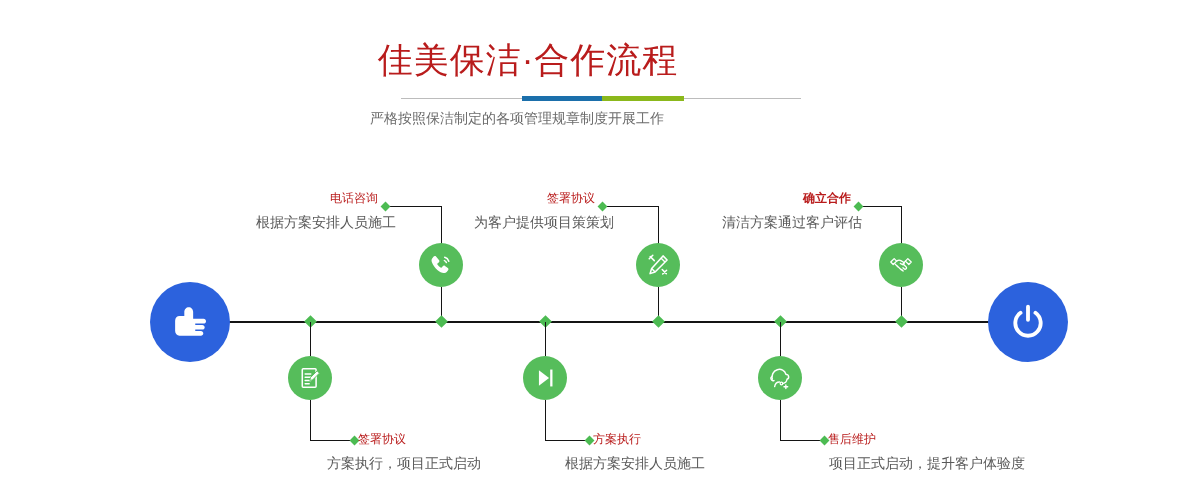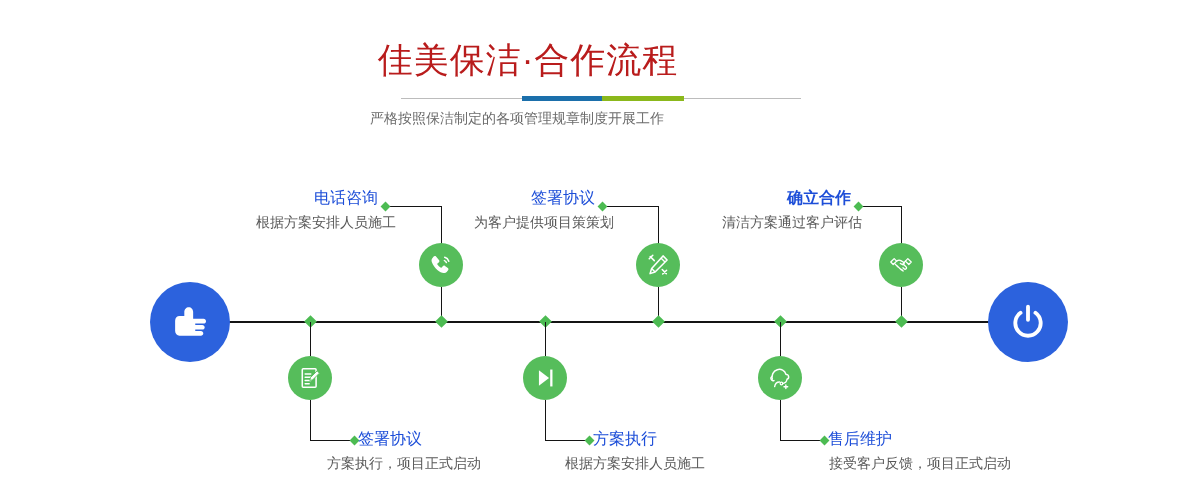--- a/index.html
+++ b/index.html
@@ -142,23 +142,23 @@
     transform: rotate(45deg);
   }
   .diamond.small {
     width: 7px;
     height: 7px;
   }
 
   
   .node-title {
     position: absolute;
-    font-size: 16px;
+    font-size: 12px;
     line-height: 22px;
-    color: #1d4ed8;
+    color: #b91c1c;
     white-space: nowrap;
   }
   .node-desc {
     position: absolute;
     font-size: 14px;
     line-height: 20px;
     color: #595959;
     white-space: nowrap;
   }
   .t-right { text-align: right; }
@@ -311,16 +311,16 @@
           <path d="M6.2 14.2 C5 14.8 4.6 16.4 5.3 17.8 C6 19.2 7.5 19.8 8.6 19.2" stroke="#ffffff" stroke-width="1.8" fill="none" stroke-linecap="round"></path>
           <path d="M23.6 11.8 C24.8 11.3 26.1 12.2 26.5 13.8 C26.9 15.4 26.2 16.9 25 17.3" stroke="#ffffff" stroke-width="1.8" fill="none" stroke-linecap="round"></path>
           <path d="M24.6 17.8 C24.2 20.4 22 22.4 19.4 22.8" stroke="#ffffff" stroke-width="1.6" fill="none" stroke-linecap="round"></path>
           <circle cx="17.8" cy="22.8" r="1.6" stroke="#ffffff" stroke-width="1.5" fill="none"></circle>
           <path d="M9.4 26.6 C10 23 12.4 21 15.4 21" stroke="#ffffff" stroke-width="1.7" fill="none" stroke-linecap="round"></path>
           <path d="M23.2 24.4 L23.2 29 M20.9 26.7 L25.5 26.7" stroke="#ffffff" stroke-width="1.7" stroke-linecap="round"></path>
         </svg>
       </span>
     </div>
     <div class="node-title t-left" style="left:828px; top:428px;">售后维护</div>
-    <div class="node-desc t-left" style="left:829px; top:453px;">接受客户反馈，项目正式启动</div>
+    <div class="node-desc t-left" style="left:829px; top:453px;">项目正式启动，提升客户体验度</div>
   </div>
 
 </div>
 
 </body></html>

